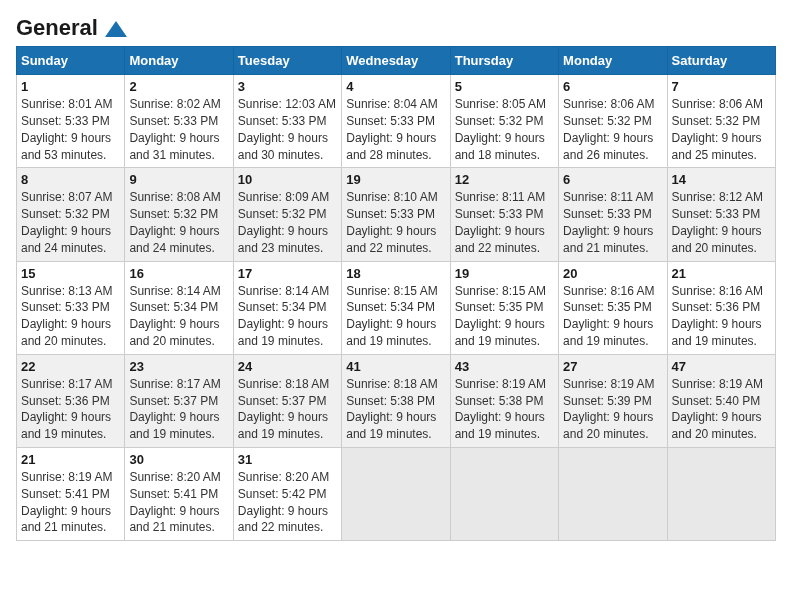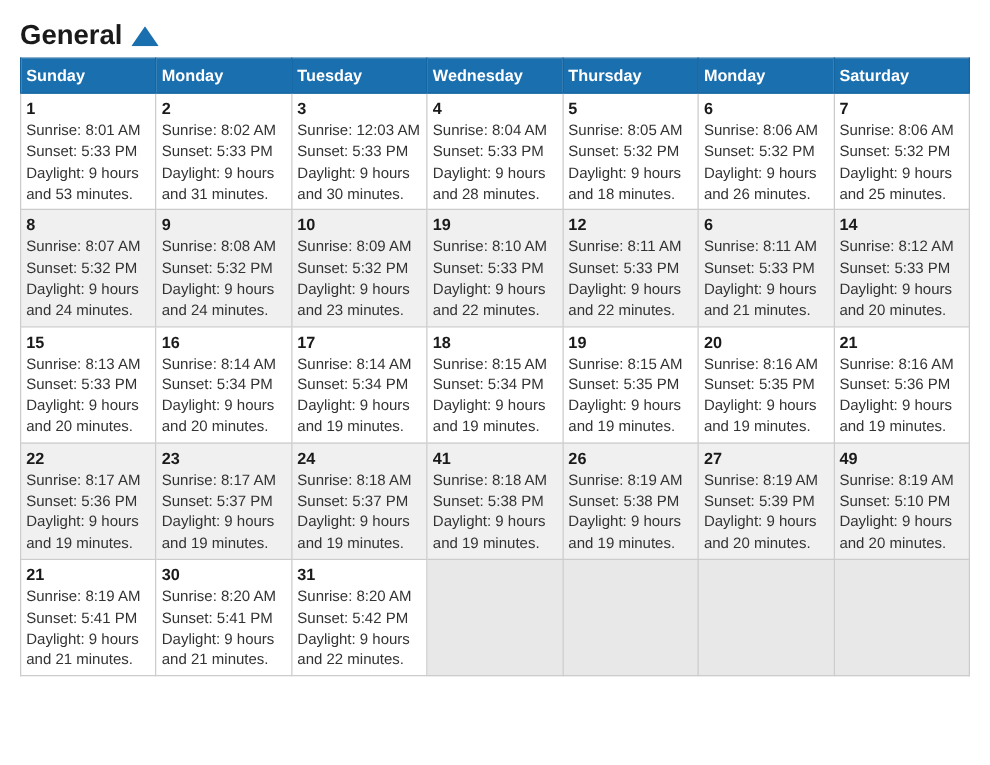--- a/index.html
+++ b/index.html
@@ -328,40 +328,40 @@
       </td>
           <td>
         <span class="day-number">41</span>
         <div class="day-info">
           <span>Sunrise: 8:18 AM</span><br>
           <span>Sunset: 5:38 PM</span><br>
           <span>Daylight: 9 hours and 19 minutes.</span>
         </div>
       </td>
           <td>
-        <span class="day-number">26</span>
+        <span class="day-number">43</span>
         <div class="day-info">
           <span>Sunrise: 8:19 AM</span><br>
           <span>Sunset: 5:38 PM</span><br>
           <span>Daylight: 9 hours and 19 minutes.</span>
         </div>
       </td>
           <td>
         <span class="day-number">27</span>
         <div class="day-info">
           <span>Sunrise: 8:19 AM</span><br>
           <span>Sunset: 5:39 PM</span><br>
           <span>Daylight: 9 hours and 20 minutes.</span>
         </div>
       </td>
           <td>
-        <span class="day-number">49</span>
+        <span class="day-number">47</span>
         <div class="day-info">
           <span>Sunrise: 8:19 AM</span><br>
-          <span>Sunset: 5:10 PM</span><br>
+          <span>Sunset: 5:40 PM</span><br>
           <span>Daylight: 9 hours and 20 minutes.</span>
         </div>
       </td>
         </tr>
         <tr class="odd-row">
           <td>
         <span class="day-number">21</span>
         <div class="day-info">
           <span>Sunrise: 8:19 AM</span><br>
           <span>Sunset: 5:41 PM</span><br>

